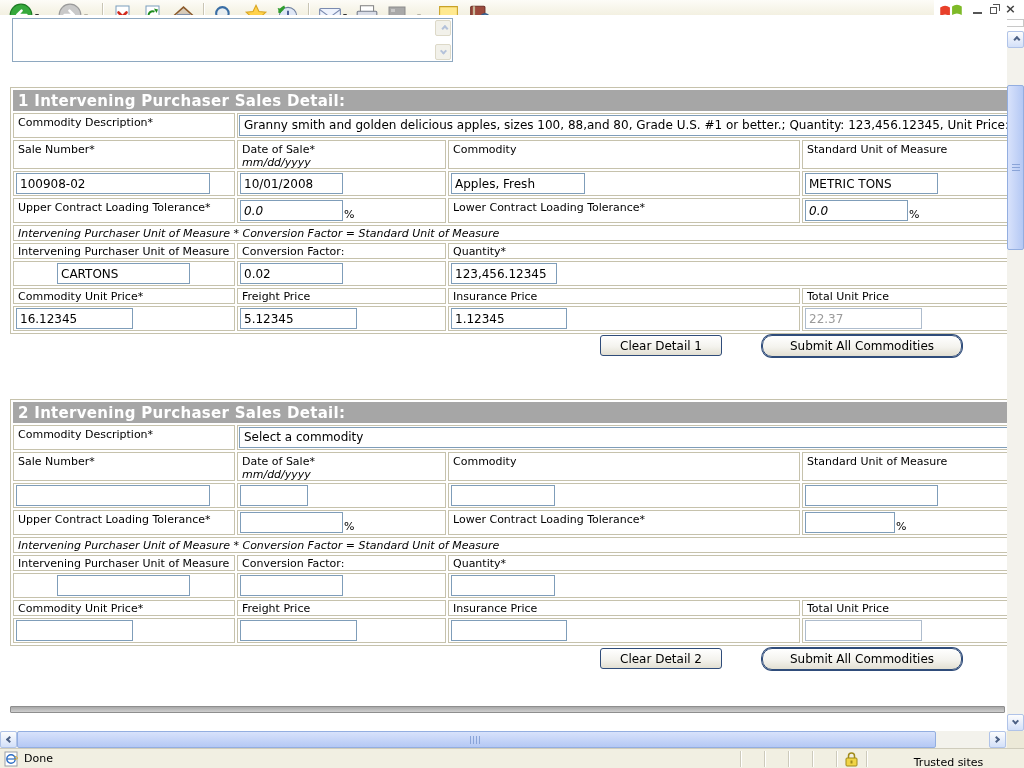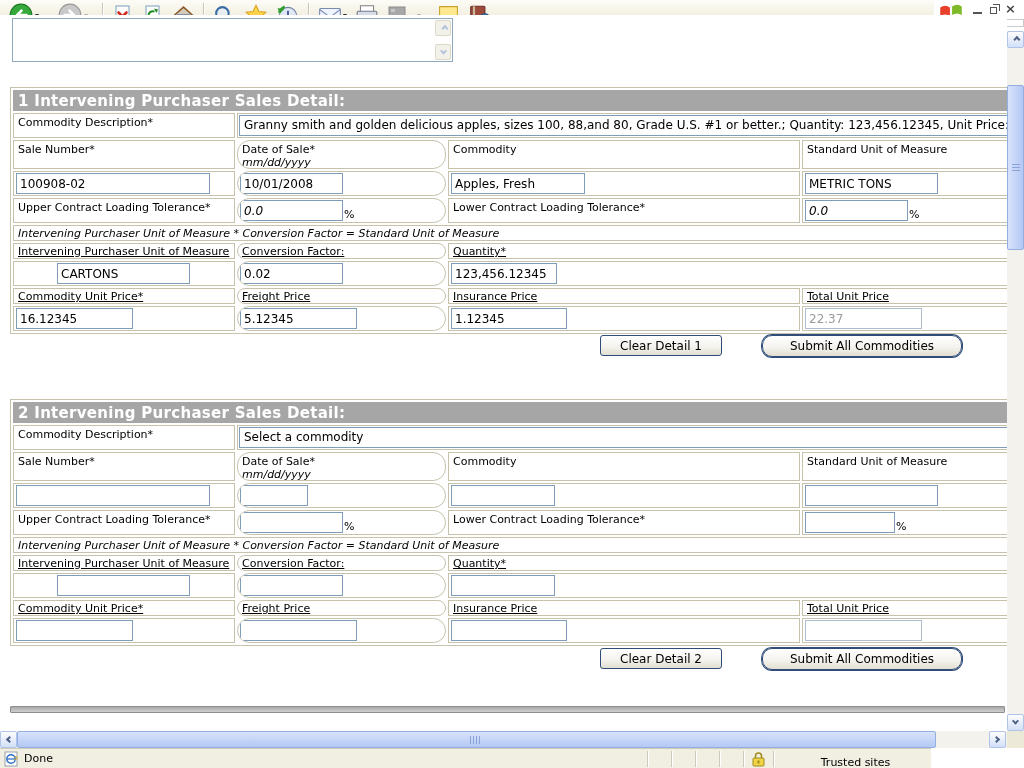--- a/index.html
+++ b/index.html
@@ -46,24 +46,24 @@
 
   
   .ftable { position:absolute; left:10px; width:1020px; background:#fff;
             border:1px solid #c6c2ac; padding:2px; display:flex; flex-direction:column; gap:2px; }
   .s1 { top:72px; } .s2 { top:384px; }
   .thead { height:21px; background:#a6a6a6; color:#fff; font-weight:bold; font-size:15px;
            letter-spacing:.3px; display:flex; align-items:center; padding:0 5px; }
   .frow { display:flex; gap:2px; }
   .fcell { border:1px solid #c6c2ac; background:#fff; overflow:hidden; flex:none; }
   .lbl { font-size:11px; padding:2px 4px; color:#000; line-height:13px; }
-  .c1 { width:222px; } .c2 { width:209px;border-radius:13px; } .c3 { width:352px; }
+  .c1 { width:222px; } .c2 { width:209px; } .c3 { width:352px; }
   .c4, .cval, .c34 { flex:1 1 auto; min-width:0; }
   .r-a { height:25px; } .r-b { height:29px; } .r-in { height:25px; } .r-lbl { height:16px; }
-  .r-lbl .lbl { padding-top:1px;text-decoration:underline; }
+  .r-lbl .lbl { padding-top:1px; }
   .note { font-size:11px; font-style:italic; padding:1px 4px; }
   .fmt { font-style:italic; }
 
   .inp { height:21px; border:1px solid #7f9db9; margin:1px 0 0 2px;
          font:12px "DejaVu Sans", sans-serif; padding:1px 3px; background:#fff; color:#000; }
   .inp:disabled { color:#9a9a9a; border-color:#aebccd; background:#fff; }
   .in-sale { width:194px; } .in-date { width:103px; } .in-comm { width:134px; }
   .in-suom { width:133px; } .in-tol { width:103px; } .in-ltol { width:103px; }
   .in-uom { width:133px;margin-left:43px; } .in-conv { width:103px; } .in-qty { width:106px; }
   .in-price { width:117px; } .in-ins { width:116px; }
@@ -103,21 +103,21 @@
   .vthumb::after { content:""; position:absolute; left:4px; top:78px; width:8px; height:8px;
                    background:repeating-linear-gradient(180deg,#8aa4d8 0 1px,transparent 1px 3px); }
   .hthumb { position:absolute; left:17px; top:0; width:919px; height:17px;
             background:linear-gradient(180deg,#d8e2fb,#b4c8f4); border:1px solid #93aee0;
             border-radius:2px; }
   .hthumb::after { content:""; position:absolute; left:452px; top:4px; width:10px; height:8px;
                    background:repeating-linear-gradient(90deg,#8aa4d8 0 1px,transparent 1px 3px); }
   .corner { position:absolute; left:1007px; top:731px; width:17px; height:17px; background:#ece9d8; }
 
   
-  .statusbar { position:absolute; left:0; top:748px; width:931px; height:20px;
+  .statusbar { position:absolute; left:0; top:748px; width:1024px; height:20px;
                background:#f1efe2; border-top:1px solid #cfccbc;
                display:flex; align-items:center; font-size:11px; color:#000; }
   .st-main { flex:1 1 auto; display:flex; align-items:center; gap:5px; padding-left:4px; }
   .st-pane { height:16px; border-left:1px solid #cdcabb; box-shadow:inset 1px 0 0 #fff;flex-direction:column; }
   .p-sm { width:24px; } .p-lock { width:30px; display:flex; align-items:center; justify-content:center; }
   .p-zone { width:158px; display:flex; align-items:center; gap:5px; padding-left:6px; }
 </style>
 </head>
 <body>
 

